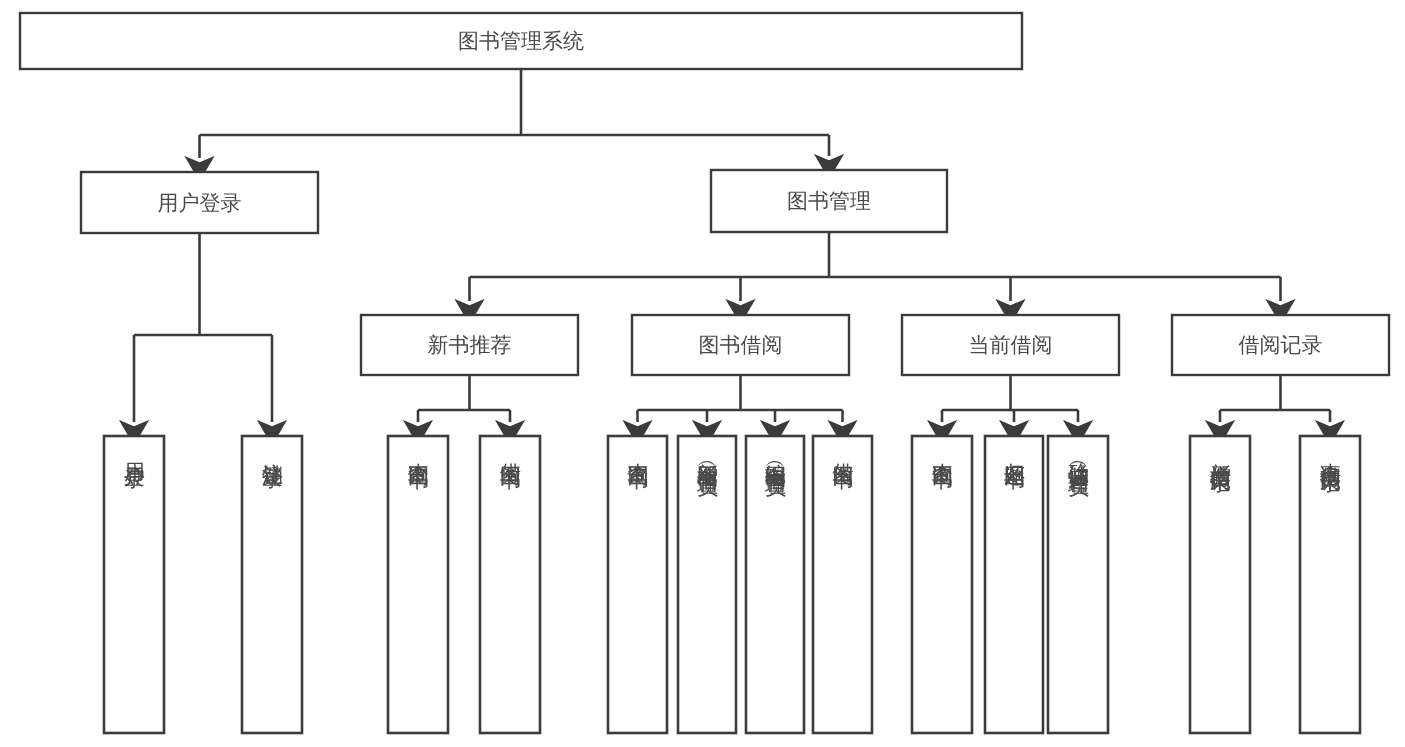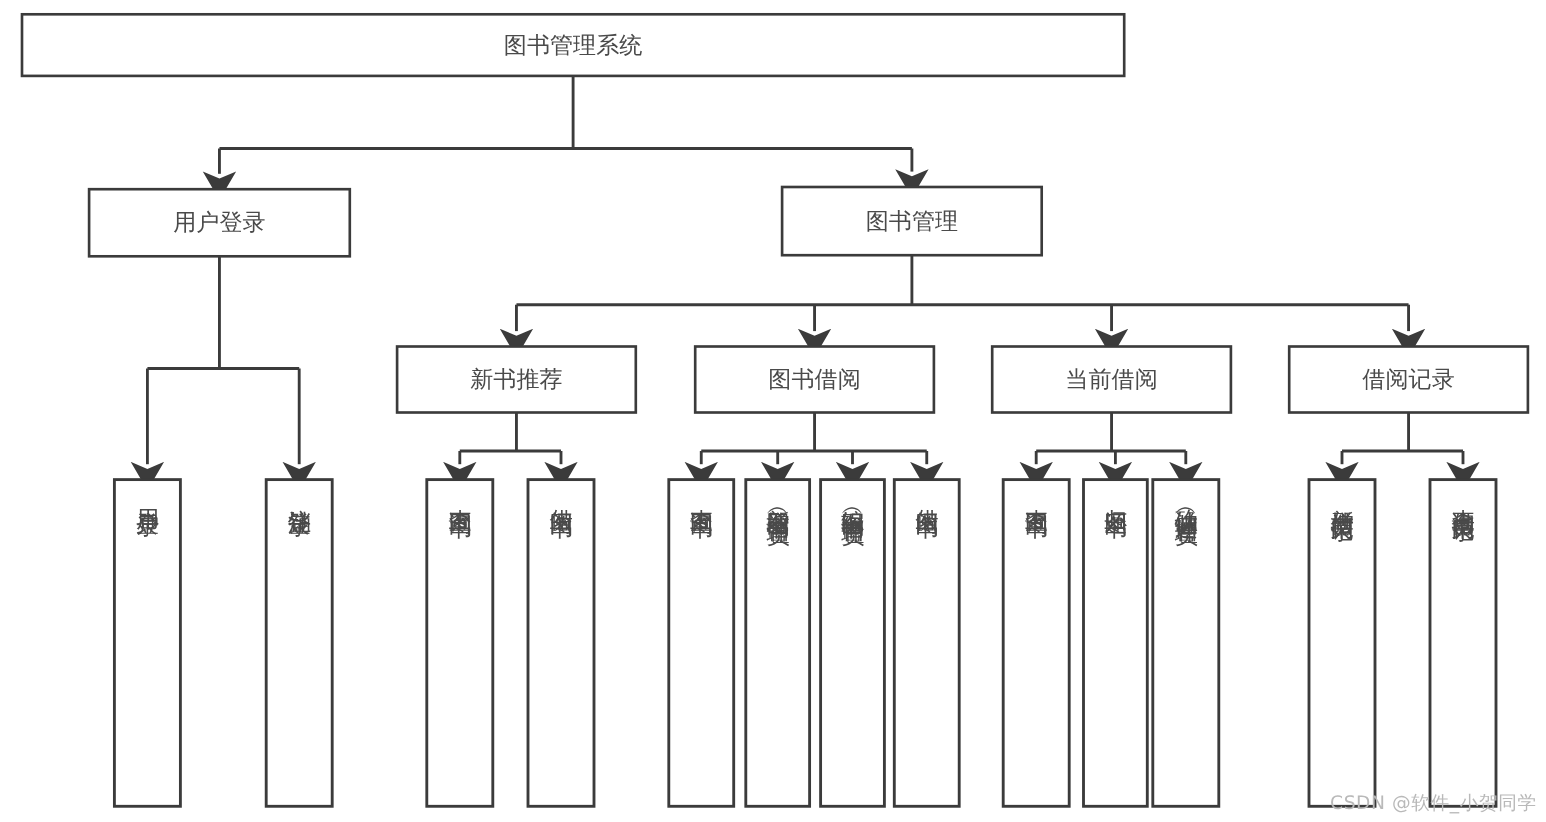--- a/index.html
+++ b/index.html
@@ -196,14 +196,13 @@
         <span class="leaf-label">确认归还（管理员）</span>
       </div>
       <div class="leaf-label-wrap" style="left: 1190px; top: 446px; width: 60px; height: 281px;">
         <span class="leaf-label">新增借阅记录</span>
       </div>
       <div class="leaf-label-wrap" style="left: 1300px; top: 446px; width: 60px; height: 281px;">
         <span class="leaf-label">查询借阅记录</span>
       </div>
     </div>
 
-  <div class="watermark">CSDN @软件_小贺同学</div>
 </div>
 
 </body></html>

